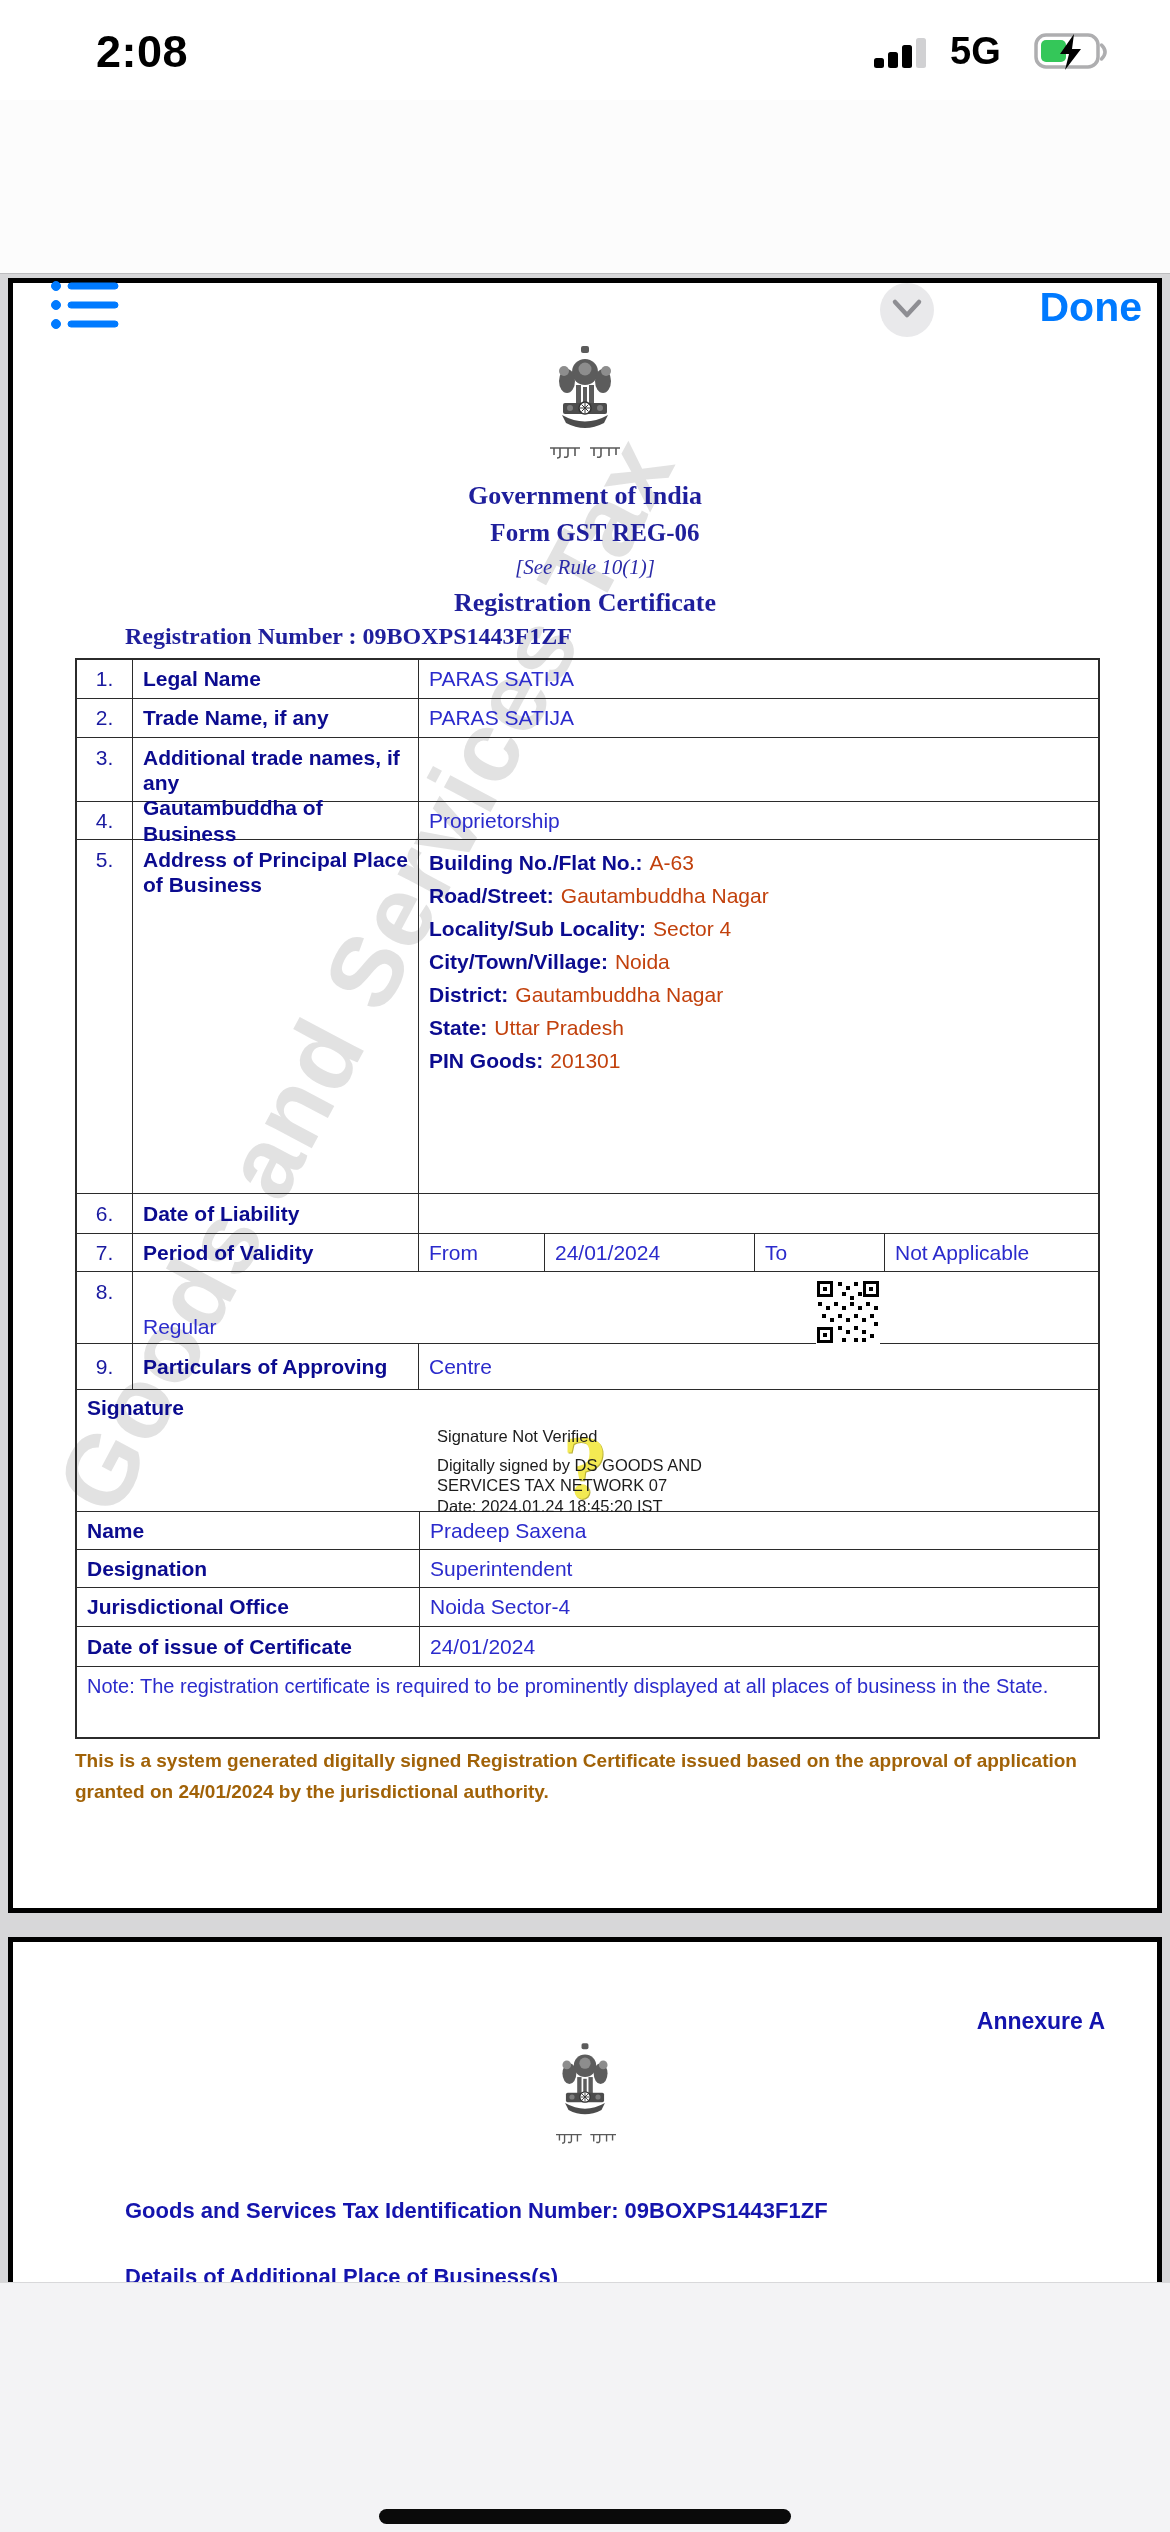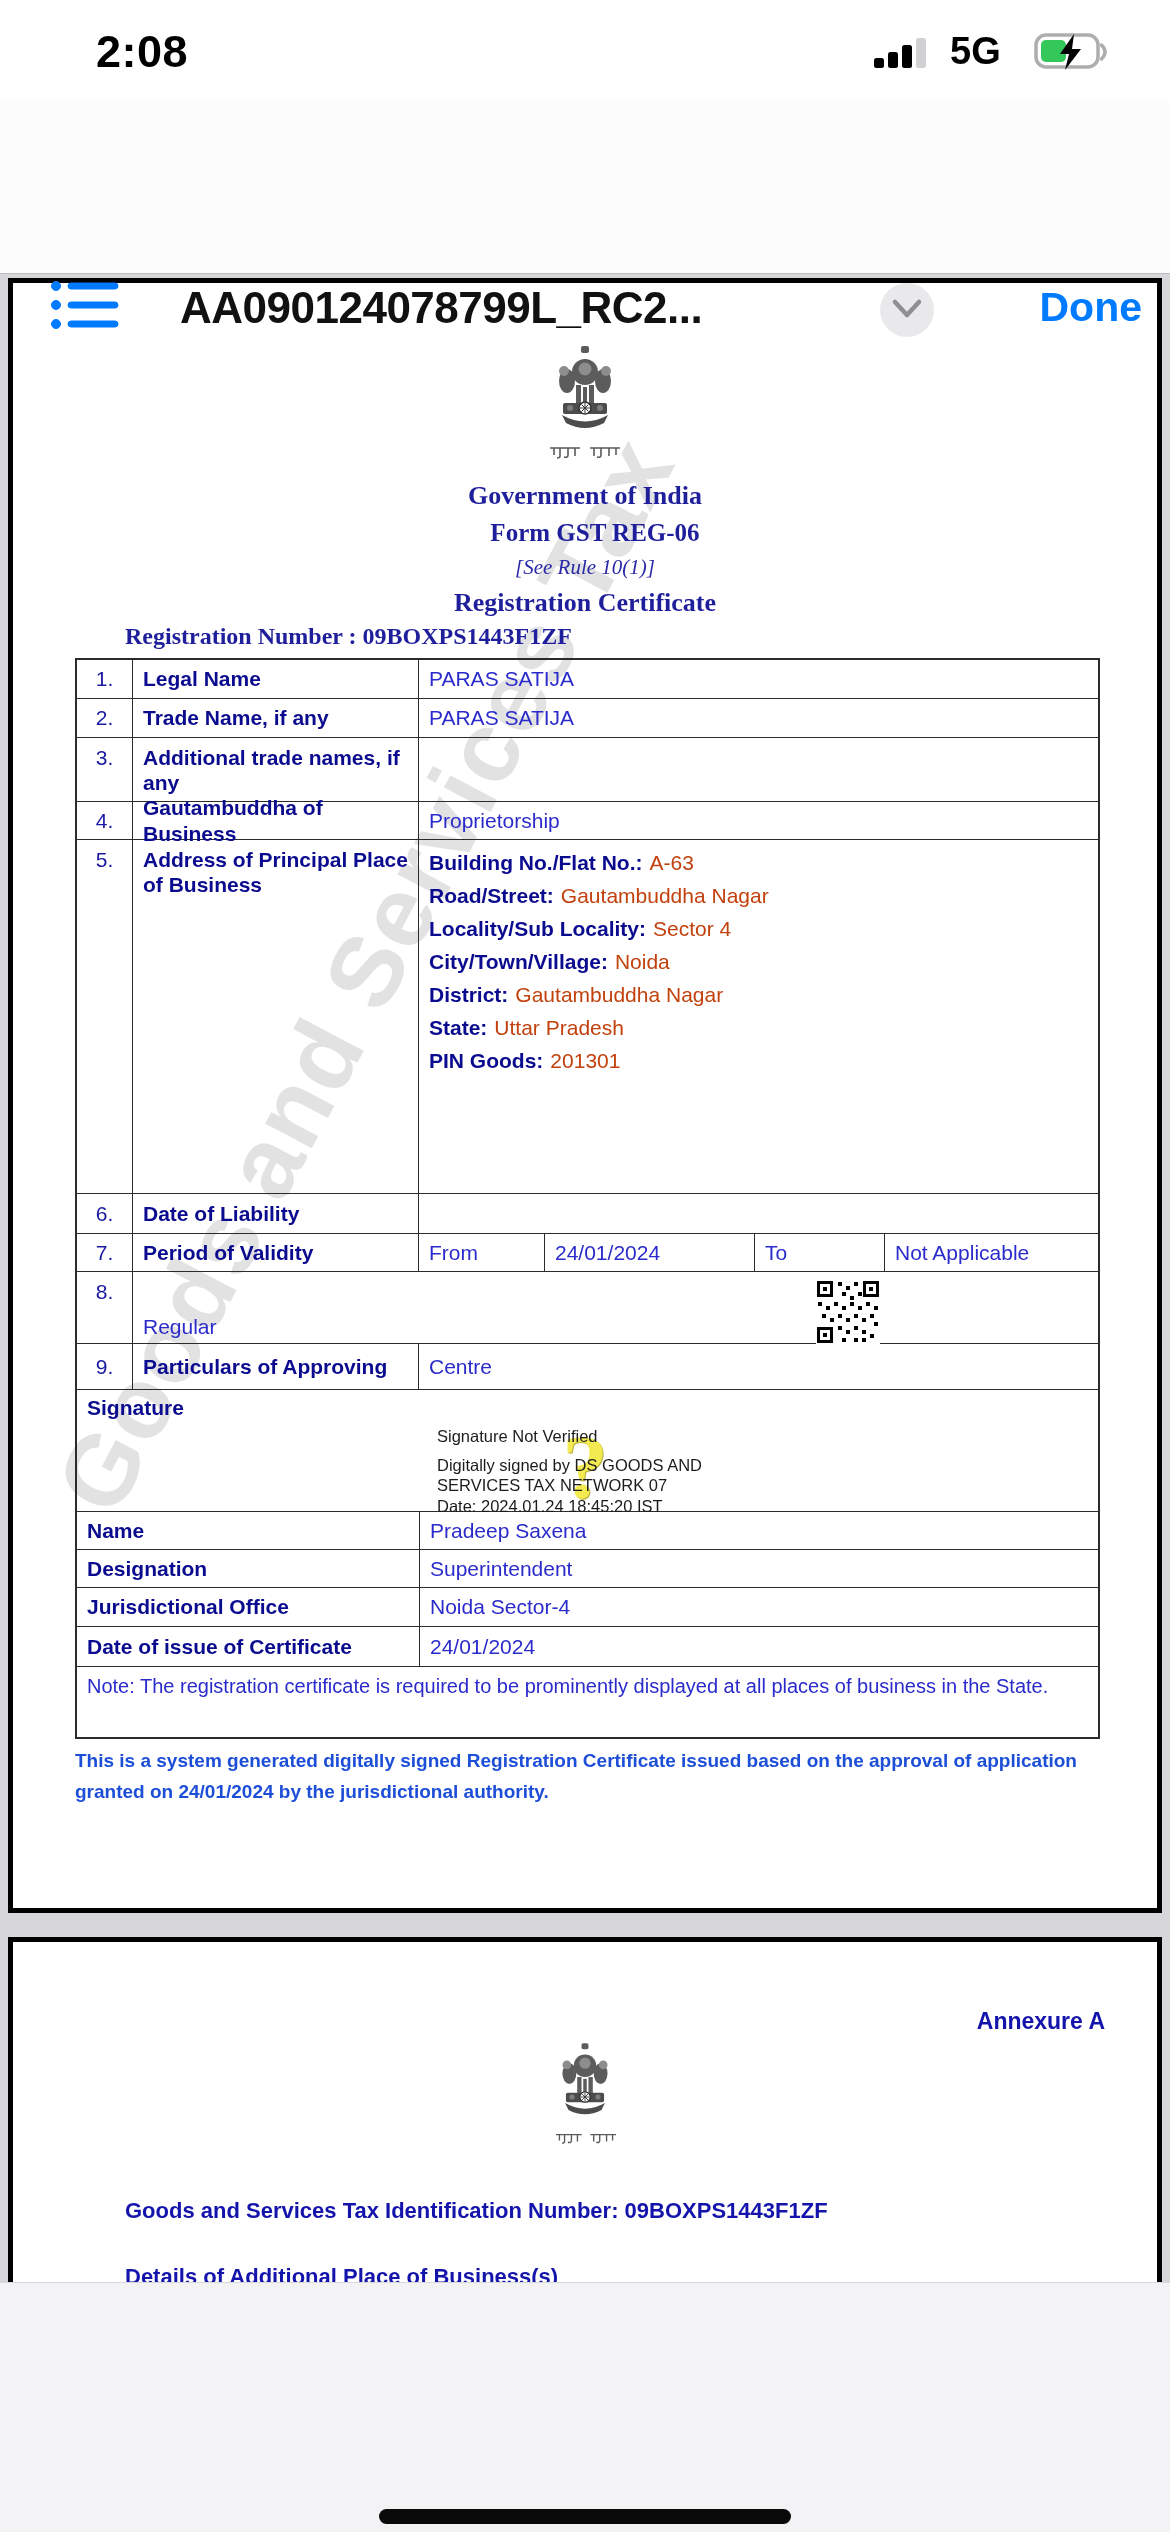--- a/index.html
+++ b/index.html
@@ -58,21 +58,21 @@
   
   .sigrow{position:relative;height:122px;border-bottom:1.5px solid #2b2b2b;box-sizing:border-box;}
   .siglabel{position:absolute;left:10px;top:6px;font-size:21px;font-weight:700;color:#0b0b8f;}
   .sigblock{position:absolute;left:360px;top:36px;width:360px;font-size:16.5px;color:#1c1c1c;line-height:1.25;}
   .sigblock .s1{margin-bottom:8px;}
   .sigq{position:absolute;left:125px;top:-16px;font-size:92px;font-weight:700;color:#f3ea52;z-index:0;
         text-shadow:1px 1px 0 #b9b13a;font-family:"Liberation Serif",serif;}
   .sigtxt{position:relative;z-index:1;}
   .c.lab2{width:343px;border-right:1.5px solid #2b2b2b;color:#0b0b8f;font-weight:700;}
   .noterow{padding:8px 10px;font-size:20px;color:#2b2bcc;box-sizing:border-box;height:70px;display:block;}
-  .footnote{position:absolute;left:62px;top:1462px;width:1035px;font-size:19px;font-weight:700;color:#1d4ed8;line-height:1.65;z-index:1;}
+  .footnote{position:absolute;left:62px;top:1462px;width:1035px;font-size:19px;font-weight:700;color:#a16207;line-height:1.65;z-index:1;}
   
   .annexure{position:absolute;right:52px;top:66px;font-size:23px;font-weight:700;color:#1414ad;}
   .gstin{position:absolute;left:112px;top:256px;font-size:22px;font-weight:700;color:#1414ad;}
   .details{position:absolute;left:112px;top:322px;font-size:22px;font-weight:700;color:#1414ad;}
   
   .toolbar{position:absolute;left:0;top:2282px;width:1170px;height:250px;background:#f3f3f5;z-index:30;border-top:1px solid #d8d8da;}
   .home{position:absolute;left:379px;top:2509px;width:412px;height:15px;border-radius:8px;background:#0a0a0a;z-index:31;}
 </style>
 </head>
 <body>
@@ -106,21 +106,20 @@
         <g fill="#007AFF" stroke="#007AFF">
           <circle cx="6" cy="6" r="4.5"></circle>
             <rect x="18" y="3" width="50" height="6" rx="3"></rect>
           <circle cx="6" cy="25" r="4.5"></circle>
             <rect x="18" y="22" width="50" height="6" rx="3"></rect>
           <circle cx="6" cy="44" r="4.5"></circle>
             <rect x="18" y="41" width="50" height="6" rx="3"></rect>
         </g>
       </svg>
     </div>
-    <div class="doctitle">AA090124078799L_RC2...</div>
     <div class="chev">
       <svg width="34" height="24" viewBox="0 0 34 24">
         <path d="M5,4 L17,17 L29,4" fill="none" stroke="#8e8e93" stroke-width="4.5" stroke-linecap="round" stroke-linejoin="round"></path>
       </svg>
     </div>
     <div class="donebtn">Done</div>
   </div>
 
   <div class="docarea">
 

